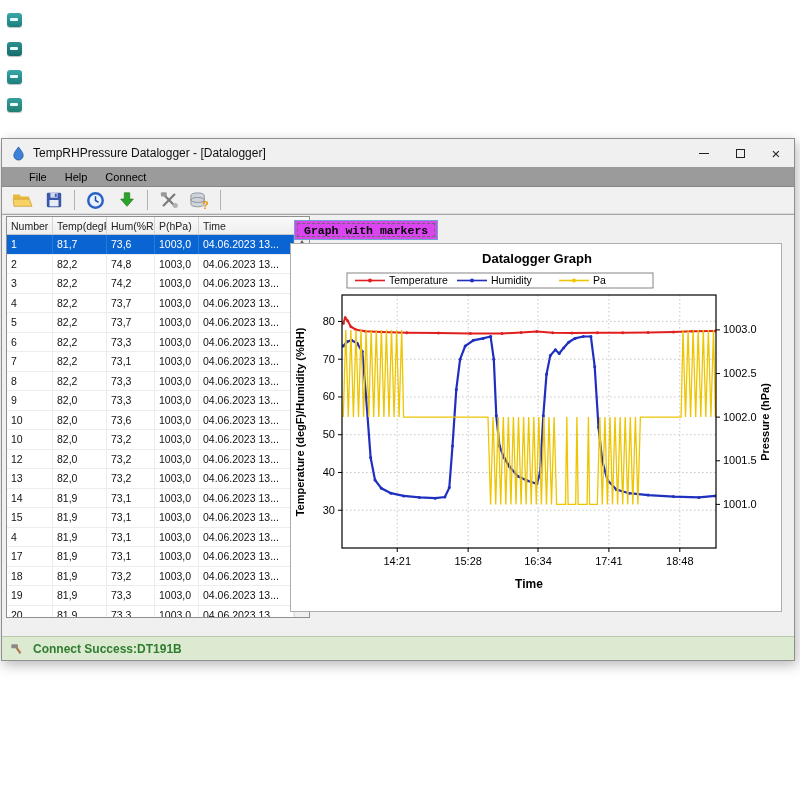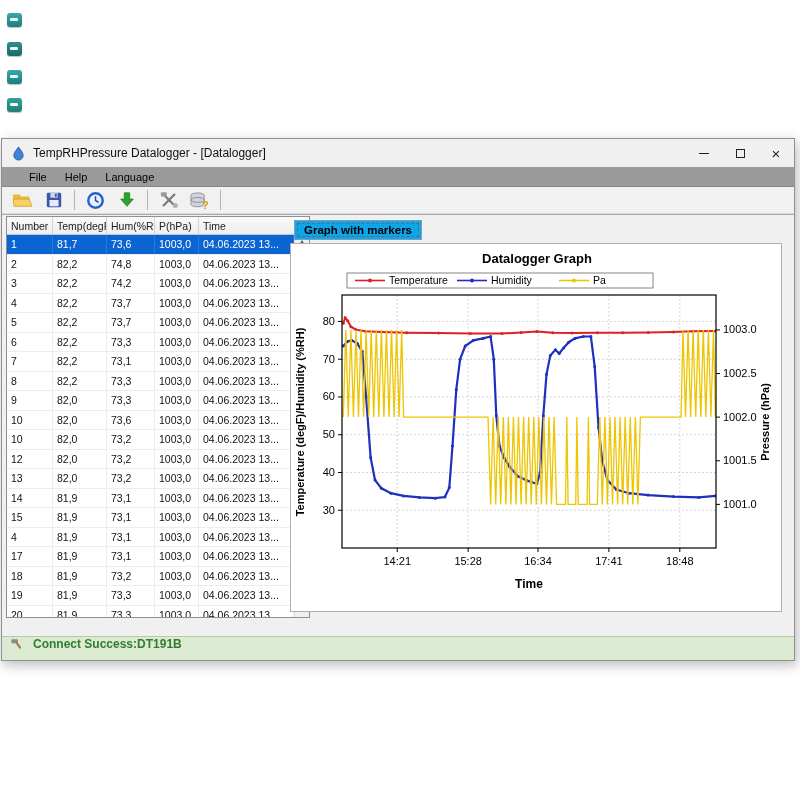--- a/index.html
+++ b/index.html
@@ -46,30 +46,30 @@
   .trow.selected .tcell{color:#fff;border-right-color:#2a7ad8}
 
   .vscroll{position:absolute;right:0;top:18px;bottom:0;width:15px;background:#f0f0f0;border-left:1px solid #dddddd}
   .scroll-btn{height:15px;display:flex;align-items:center;justify-content:center}
   .scroll-btn.down{position:absolute;bottom:0;left:0;right:0}
   .tri-up{width:0;height:0;border-left:3.5px solid transparent;border-right:3.5px solid transparent;border-bottom:5px solid #5e5e5e}
   .tri-down{width:0;height:0;border-left:3.5px solid transparent;border-right:3.5px solid transparent;border-top:5px solid #5e5e5e}
   .scroll-thumb{position:absolute;left:1px;right:1px;top:16px;height:80px;background:#cdcdcd;border:1px solid #ababab;border-radius:1px}
 
   
-  .graph-btn{position:absolute;left:292px;top:5px;height:20px;padding:0 9px;font-size:11.5px;font-weight:bold;color:#000;background:#0ea5e9;border:1px solid #6ea2cf;outline:1px dashed #6a6a6a;outline-offset:-4px;font-family:Liberation Sans, sans-serif}
+  .graph-btn{position:absolute;left:292px;top:5px;height:20px;padding:0 9px;font-size:11.5px;font-weight:bold;color:#000;background:#d946ef;border:1px solid #6ea2cf;outline:1px dashed #6a6a6a;outline-offset:-4px;font-family:Liberation Mono, monospace}
   .chart-box{position:absolute;left:288px;top:28px;width:492px;height:369px;background:#fff;border:1px solid #aeaeae}
   #chart-svg{display:block}
   #chart-svg text{fill:#000;font-family:"Liberation Sans",sans-serif}
   .ct{font-size:13px;font-weight:bold;text-anchor:middle}
   .cyl,.cyr{font-size:11px;font-weight:bold;text-anchor:middle}
   .cxl{font-size:12px;font-weight:bold;text-anchor:middle}
 
   
-  .status-bar{height:24px;background:#dcead2;border-top:1px solid #b7cbac;display:flex;padding-left:8px;flex:0 0 auto}
+  .status-bar{height:24px;background:#dcead2;border-top:1px solid #b7cbac;display:flex;align-items:center;padding-left:8px;flex:0 0 auto}
   .status-text{font-size:12px;font-weight:bold;color:#2f7d2f;margin-left:9px}
 </style>
 </head>
 <body>
 
 <div class="page">
 
   <div class="desktop-icon" style="left:7px;top:13px">
       <span class="mark"></span>
     </div>
@@ -101,21 +101,21 @@
           </div>
         <div class="win-btn">
             <span class="glyph-close">×</span>
           </div>
       </div>
     </div>
 
     <div class="menu-bar">
       <span class="menu-item">File</span>
       <span class="menu-item">Help</span>
-      <span class="menu-item">Language</span>
+      <span class="menu-item">Connect</span>
     </div>
 
     <div class="toolbar">
       <div class="tool-btn">
         <svg width="22" height="18" viewBox="0 0 24 20">
             <path d="M1 4 h7 l2 2 h9 v3 h-18 z" fill="#e8b93e"></path>
             <path d="M1 9 h18 l3 8 h-20 z" fill="#f6d264" stroke="#c89a2a" stroke-width="0.8"></path>
           </svg>
       </div>
       <div class="tool-btn">

